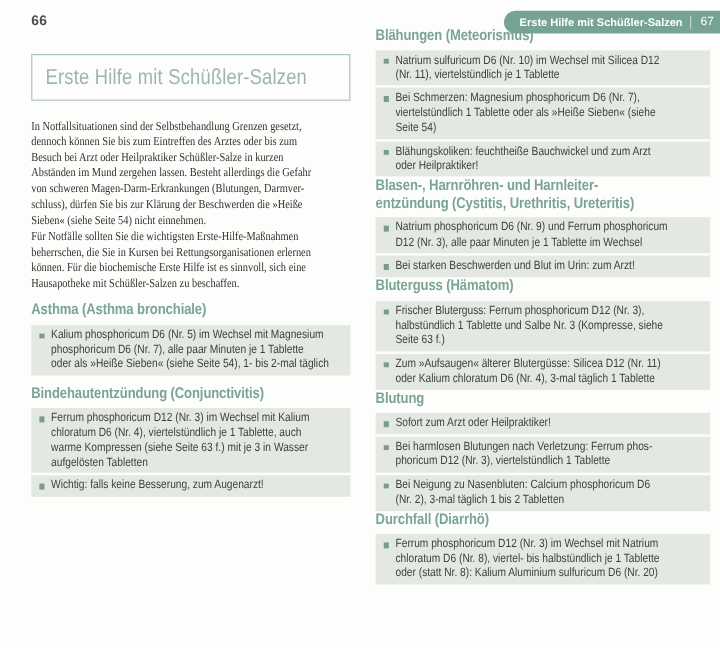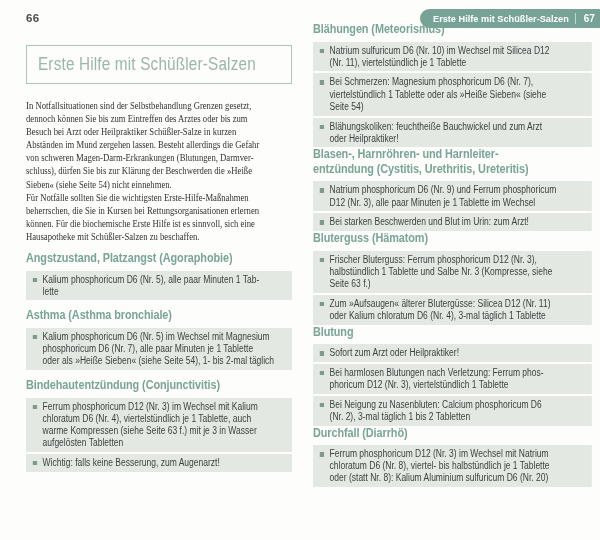--- a/index.html
+++ b/index.html
@@ -53,21 +53,21 @@
   }
   .bullet-text { white-space:pre-line; }
 
   .header-bar {
     position:absolute; top:9px; left:120px; right:0; height:19px;
     background:#76a396; border-radius:9.5px 0 0 9.5px;
     display:flex; align-items:center; color:#ffffff;
   }
   .header-bar-title { font-size:9.2px; font-weight:bold; margin-left:13px; white-space:pre; flex:1; }
   .header-bar-divider { width:1px; height:11px; background:rgba(255,255,255,0.55); margin:0 8px 0 6px; flex:none; }
-  .header-bar-num { font-size:10px; font-weight:bold; margin-right:9px; flex:none; }
+  .header-bar-num { font-size:10px; font-weight:normal; margin-right:9px; flex:none; }
 
   .right-content { padding-top:22px; }
   .right-content .section-heading:first-child { margin-top:0; }
 </style>
 </head>
 <body>
 
 <div class="spread">
 
   <div class="page page-left">
@@ -84,30 +84,20 @@
 von schweren Magen-Darm-Erkrankungen (Blutungen, Darmver-
 schluss), dürfen Sie bis zur Klärung der Beschwerden die »Heiße
 Sieben« (siehe Seite 54) nicht einnehmen.
 Für Notfälle sollten Sie die wichtigsten Erste-Hilfe-Maßnahmen
 beherrschen, die Sie in Kursen bei Rettungsorganisationen erlernen
 können. Für die biochemische Erste Hilfe ist es sinnvoll, sich eine
 Hausapotheke mit Schüßler-Salzen zu beschaffen.</p>
 
     <div id="left-sections">
         <section>
-          <h2 class="section-heading squeeze">Angstzustand, Platzangst (Agoraphobie)</h2>
-          <div class="bullet-box squeeze">
-            <div class="bullet-item">
-              <span class="bullet-marker"></span>
-              <span class="bullet-text">Kalium phosphoricum D6 (Nr. 5), alle paar Minuten 1 Tab-
-lette</span>
-            </div>
-          </div>
-        </section>
-        <section>
           <h2 class="section-heading squeeze">Asthma (Asthma bronchiale)</h2>
           <div class="bullet-box squeeze">
             <div class="bullet-item">
               <span class="bullet-marker"></span>
               <span class="bullet-text">Kalium phosphoricum D6 (Nr. 5) im Wechsel mit Magnesium
 phosphoricum D6 (Nr. 7), alle paar Minuten je 1 Tablette
 oder als »Heiße Sieben« (siehe Seite 54), 1- bis 2-mal täglich</span>
             </div>
           </div>
         </section>

